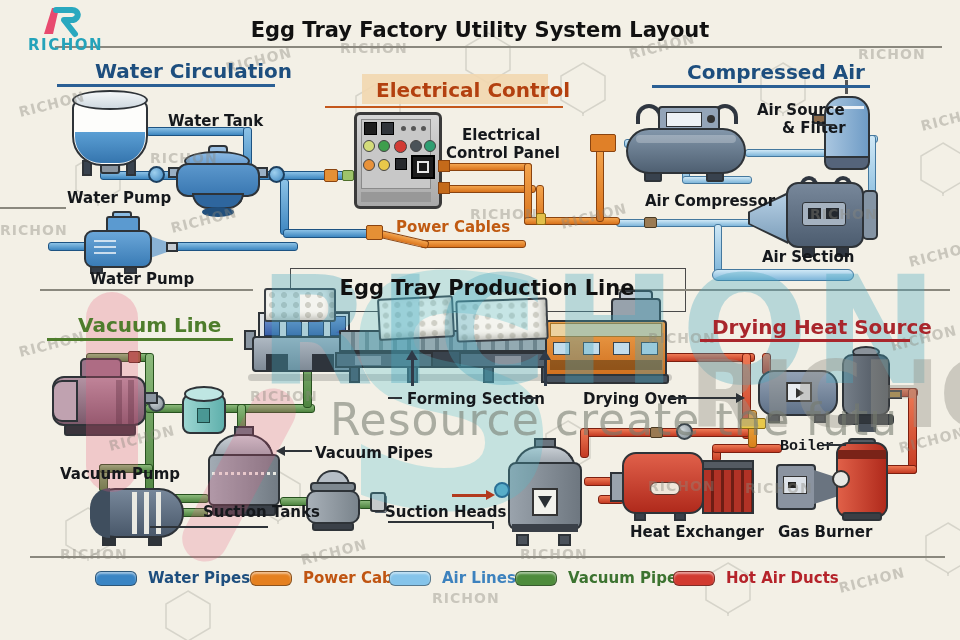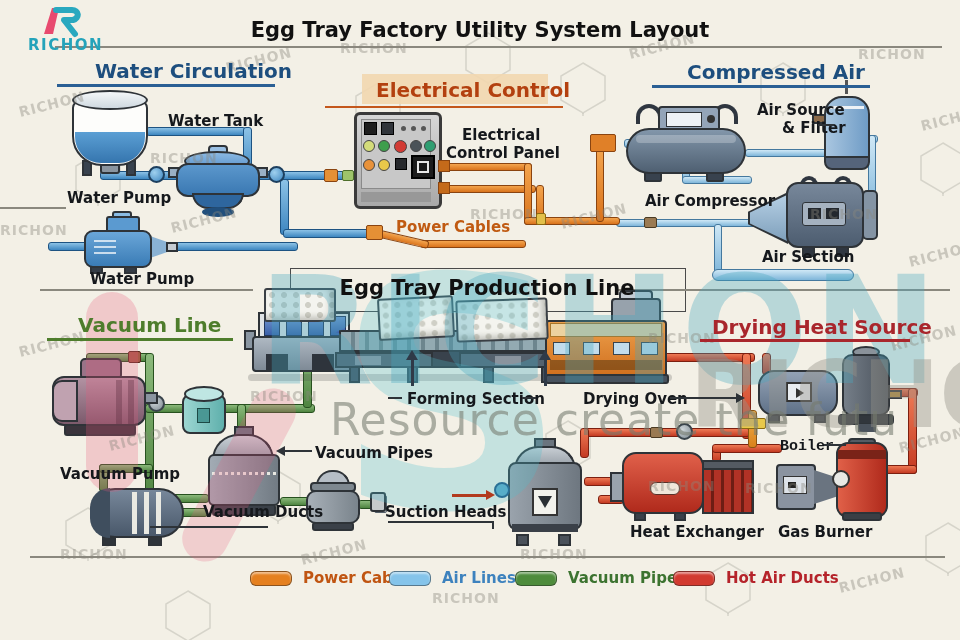--- a/index.html
+++ b/index.html
@@ -97,21 +97,21 @@
   <div class="arr-r" style="left:736px;top:393px;"></div>
   <div class="upstem" style="left:411px;top:360px;height:26px;"></div>
   <div class="uptri" style="left:406px;top:350px;"></div>
   <div class="upstem" style="left:544px;top:360px;height:26px;"></div>
   <div class="uptri" style="left:539px;top:350px;"></div>
 
   <div class="lbl" style="left:60px;top:441px;margin-top:24px;">Vacuum Pump</div>
   <div class="lbl" style="left:315px;top:444px;">Vacuum Pipes</div>
   <div class="lead" style="left:284px;top:450px;width:28px;height:2px;"></div>
   <div class="arr-l" style="left:276px;top:446px;"></div>
-  <div class="lbl" style="left:203px;top:503px;">Vacuum Ducts</div>
+  <div class="lbl" style="left:203px;top:503px;">Suction Tanks</div>
   <div class="lead" style="left:150px;top:526px;width:118px;height:2px;"></div>
   <div class="lbl" style="left:385px;top:503px;">Suction Heads</div>
   <div class="lead" style="left:388px;top:521px;width:106px;height:2px;"></div>
   <div class="lead" style="left:492px;top:521px;width:2px;height:8px;"></div>
   <div class="lead" style="left:452px;top:494px;width:36px;height:2.5px;background:#b23a1e;"></div>
   <div class="arr-r" style="left:486px;top:490px;border-left-color:#b23a1e;"></div>
 
   <div class="lbl" style="left:780px;top:438px;font-family:Liberation Mono, monospace;">Boiler</div>
   <div class="lead" style="left:824px;top:444px;width:22px;height:2px;"></div>
   <div class="lbl" style="left:630px;top:523px;">Heat Exchanger</div>
@@ -344,20 +344,24 @@
   <div class="wm" style="left:330px;top:398px;font-size:44px;line-height:1;letter-spacing:1px;color:rgba(118,122,110,.58);">Resource create the futu</div>
 
   <div style="position:absolute;left:26px;top:4px;width:90px;height:50px;z-index:50;">
     <svg width="90" height="34" viewBox="0 0 90 34">
       <path d="M18 30 L26 4 L33 4 L27 30 Z" fill="#e84a6f"></path>
       <path d="M30 6 L46 6 C53 6 54 14 47 16 L38 16 L49 30" stroke="#29a8bf" stroke-width="6" fill="none" stroke-linejoin="round" stroke-linecap="round"></path>
     </svg>
     <div style="position:absolute;left:2px;top:32px;font-size:15px;font-weight:bold;letter-spacing:1.5px;color:#24a3ba;">RICHON</div>
   </div>
 
+  <div class="legend-item" style="left:95px;">
+    <div class="legend-swatch" style="background: rgb(58, 133, 196);"></div>
+    <div class="legend-label" style="color: rgb(29, 78, 126);">Water Pipes</div>
+  </div>
   <div class="legend-item" style="left:250px;">
     <div class="legend-swatch" style="background: rgb(229, 128, 31);"></div>
     <div class="legend-label" style="color: rgb(192, 85, 18);">Power Cables</div>
   </div>
   <div class="legend-item" style="left:389px;">
     <div class="legend-swatch" style="background: rgb(133, 196, 234);"></div>
     <div class="legend-label" style="color: rgb(61, 130, 190);">Air Lines</div>
   </div>
   <div class="legend-item" style="left:515px;">
     <div class="legend-swatch" style="background: rgb(78, 140, 60);"></div>

